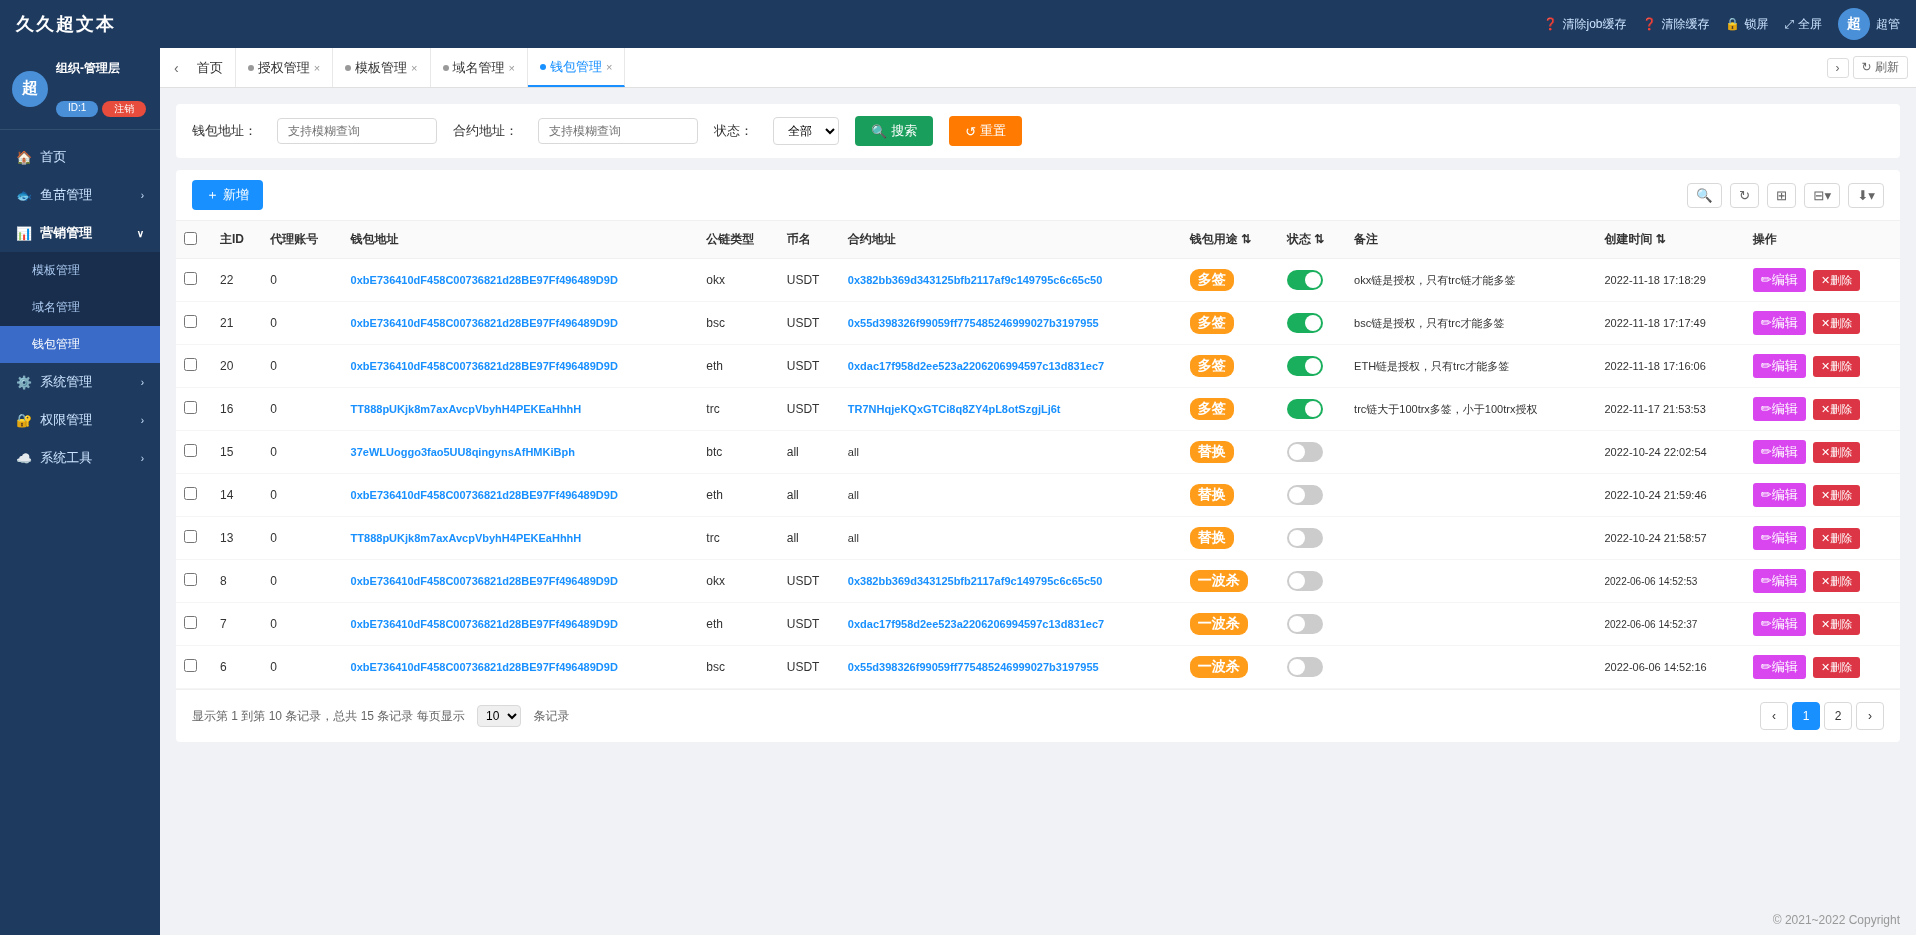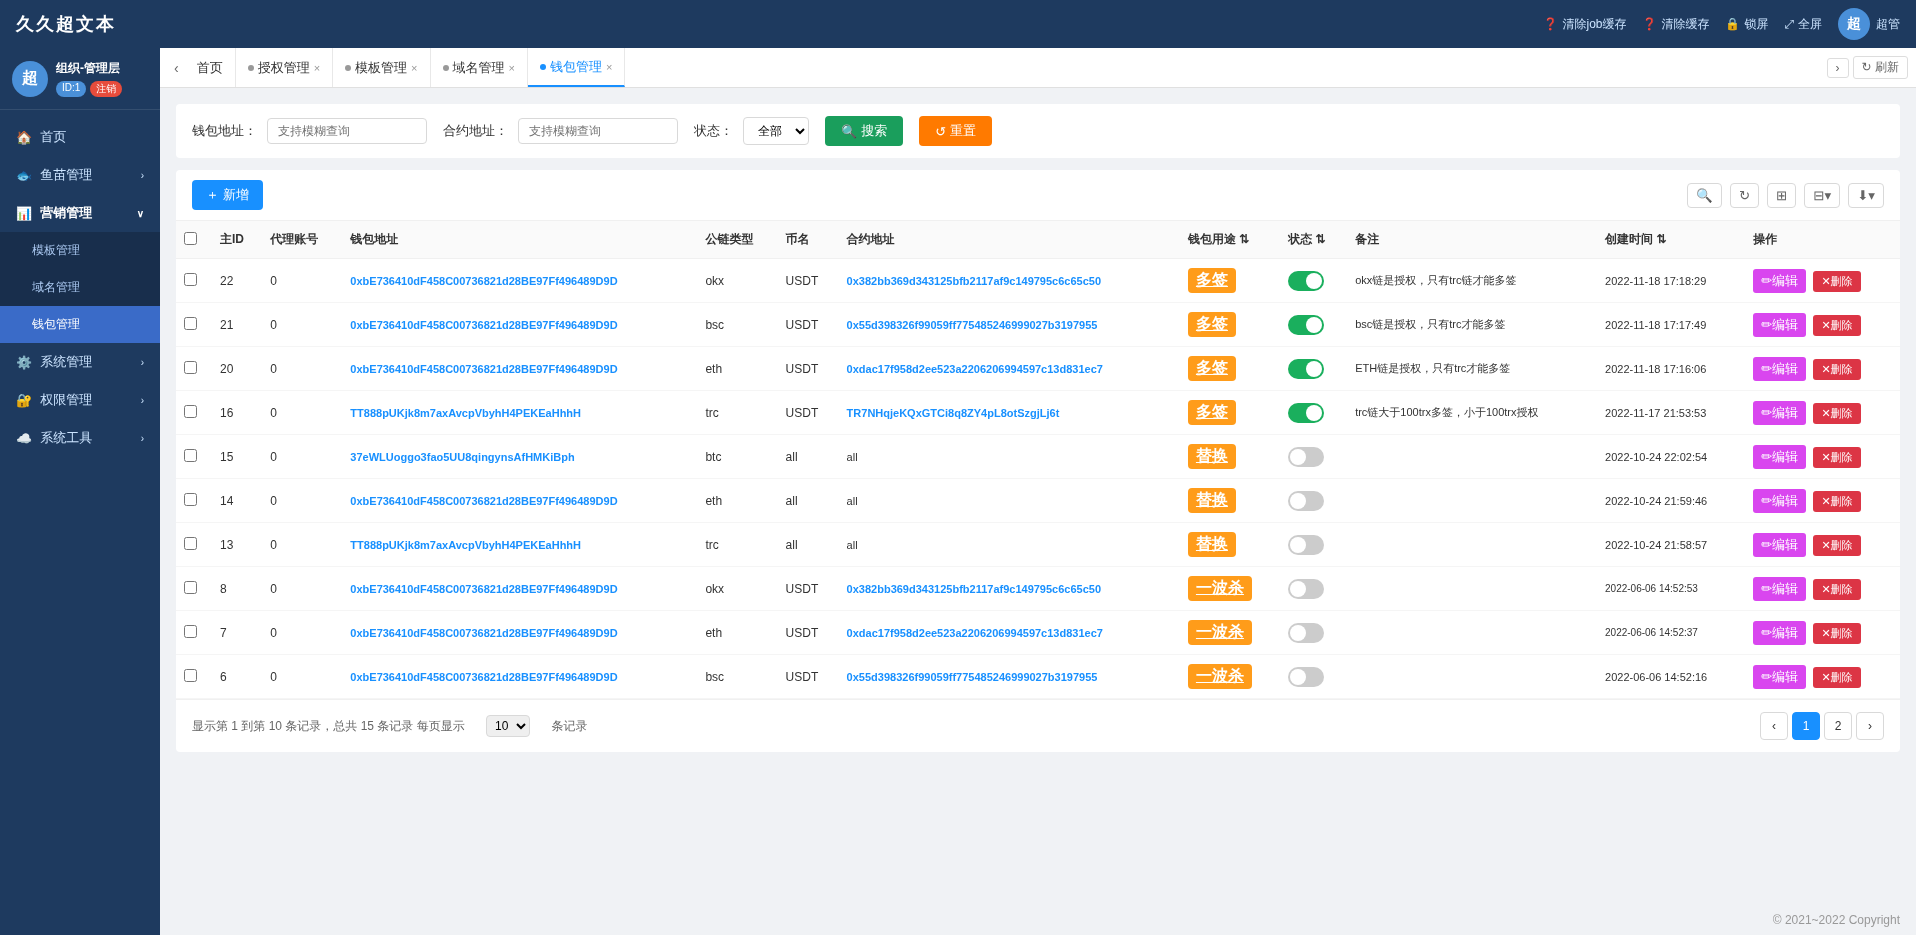--- a/index.html
+++ b/index.html
@@ -68,21 +68,21 @@
     .sidebar-user {
       padding: 12px;
       display: flex;
       align-items: center;
       gap: 8px;
       border-bottom: 1px solid rgba(255,255,255,0.1);
     }
     .sidebar-user .user-info { font-size: 12px; }
     .sidebar-user .user-name { font-weight: bold; margin-bottom: 4px; }
     .sidebar-user .badges { display: flex; gap: 4px; }
-    .badge { font-size: 10px; padding: 1px 6px; border-radius: 10px; }
+    .badge { font-size: 10px; padding: 1px 12px; border-radius: 10px; margin-top: 20px; }
     .badge-blue { background: #4a90d9; }
     .badge-red { background: #e74c3c; }
 
     .sidebar-menu { flex: 1; padding: 8px 0; }
     .menu-item {
       display: flex;
       align-items: center;
       padding: 10px 16px;
       cursor: pointer;
       color: #cce4ff;
@@ -152,21 +152,21 @@
     .search-bar {
       background: white;
       padding: 12px 16px;
       border-radius: 4px;
       margin-bottom: 12px;
       display: flex;
       align-items: center;
       gap: 16px;
       flex-wrap: wrap;
     }
-    .search-field { display: flex; align-items: center; gap: 10px; font-size: 13px; }
+    .search-field { display: flex; align-items: center; gap: 20px; font-size: 13px; }
     .search-field label { white-space: nowrap; color: #333; }
     .search-field input {
       border: 1px solid #d9d9d9; border-radius: 4px;
       padding: 5px 10px; font-size: 12px; width: 160px;
       outline: none;
     }
     .search-field select {
       border: 1px solid #d9d9d9; border-radius: 4px;
       padding: 5px 10px; font-size: 12px;
       outline: none; background: white;
@@ -218,22 +218,22 @@
     td {
       padding: 9px 8px;
       border-bottom: 1px solid #f5f5f5;
       color: #333;
     }
     .link-text { color: #1890ff; cursor: pointer; font-weight: bold; }
 
     
     .status-badge {
       display: inline-flex; align-items: center;
-      padding: 2px 8px; border-radius: 4px;
-      font-size: 16px; font-weight: bold; color: white; text-decoration: underline;
+      padding: 2px 8px; border-radius: 9px;
+      font-size: 14px; font-weight: bold; color: white;
     }
     .badge-duosign { background: #ff9c1a; }
     .badge-tihuan { background: #ff9c1a; }
     .badge-yiboji { background: #ff9c1a; }
 
     
     .toggle {
       position: relative; display: inline-block;
       width: 36px; height: 20px;
     }
@@ -696,21 +696,21 @@
         <button class="btn-delete">✕删除</button>
       </td>
     </tr>
             </tbody>
         </table>
 
         <div class="pagination-bar">
           <div class="pagination-info">
             <span>显示第 1 到第 10 条记录，总共 15 条记录 每页显示</span>
             <span>
-              <select style="border:1px solid #d9d9d9;border-radius:4px;padding:2px 4px;font-size:12px;margin:0 18px;">
+              <select style="border:1px solid #d9d9d9;border-radius:4px;padding:2px 4px;font-size:12px;margin:0 9px;">
                 <option>10</option>
                 <option>20</option>
                 <option>50</option>
               </select>
             </span>
             <span>条记录</span>
           </div>
           <div class="pagination-pages">
             <button class="page-btn">‹</button>
             <button class="page-btn active">1</button>

